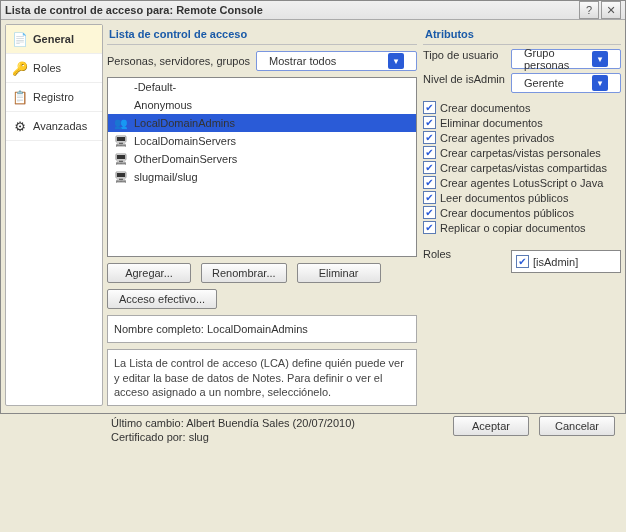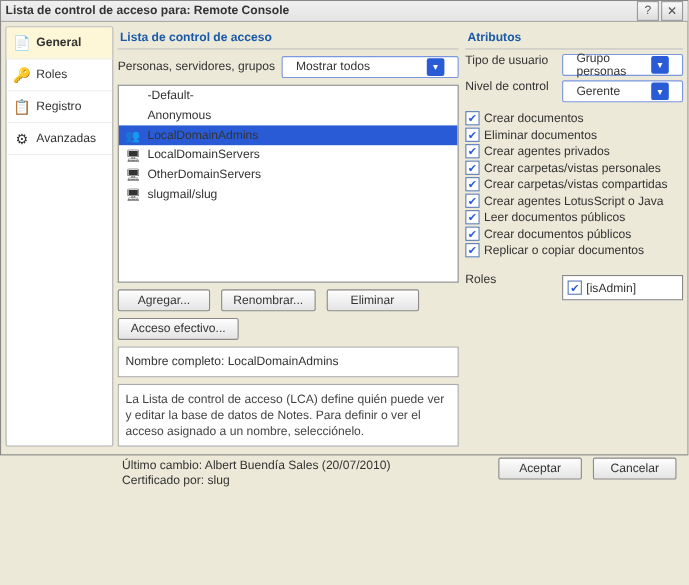--- a/index.html
+++ b/index.html
@@ -121,21 +121,21 @@
       <div class="col-right">
         <div class="section-title">Atributos</div>
         <div class="right-row">
           <span class="right-label">Tipo de usuario</span>
           <div class="select">
             <span class="select-text">Grupo personas</span>
             <div class="select-btn">▾</div>
           </div>
         </div>
         <div class="right-row">
-          <span class="right-label">Nivel de control</span>
+          <span class="right-label">Nivel de isAdmin</span>
           <div class="select">
             <span class="select-text">Gerente</span>
             <div class="select-btn">▾</div>
           </div>
         </div>
         <div class="checks" id="checks">
             <div class="check">
               <span class="cb">✔</span>
               <span>Crear documentos</span>
             </div>

